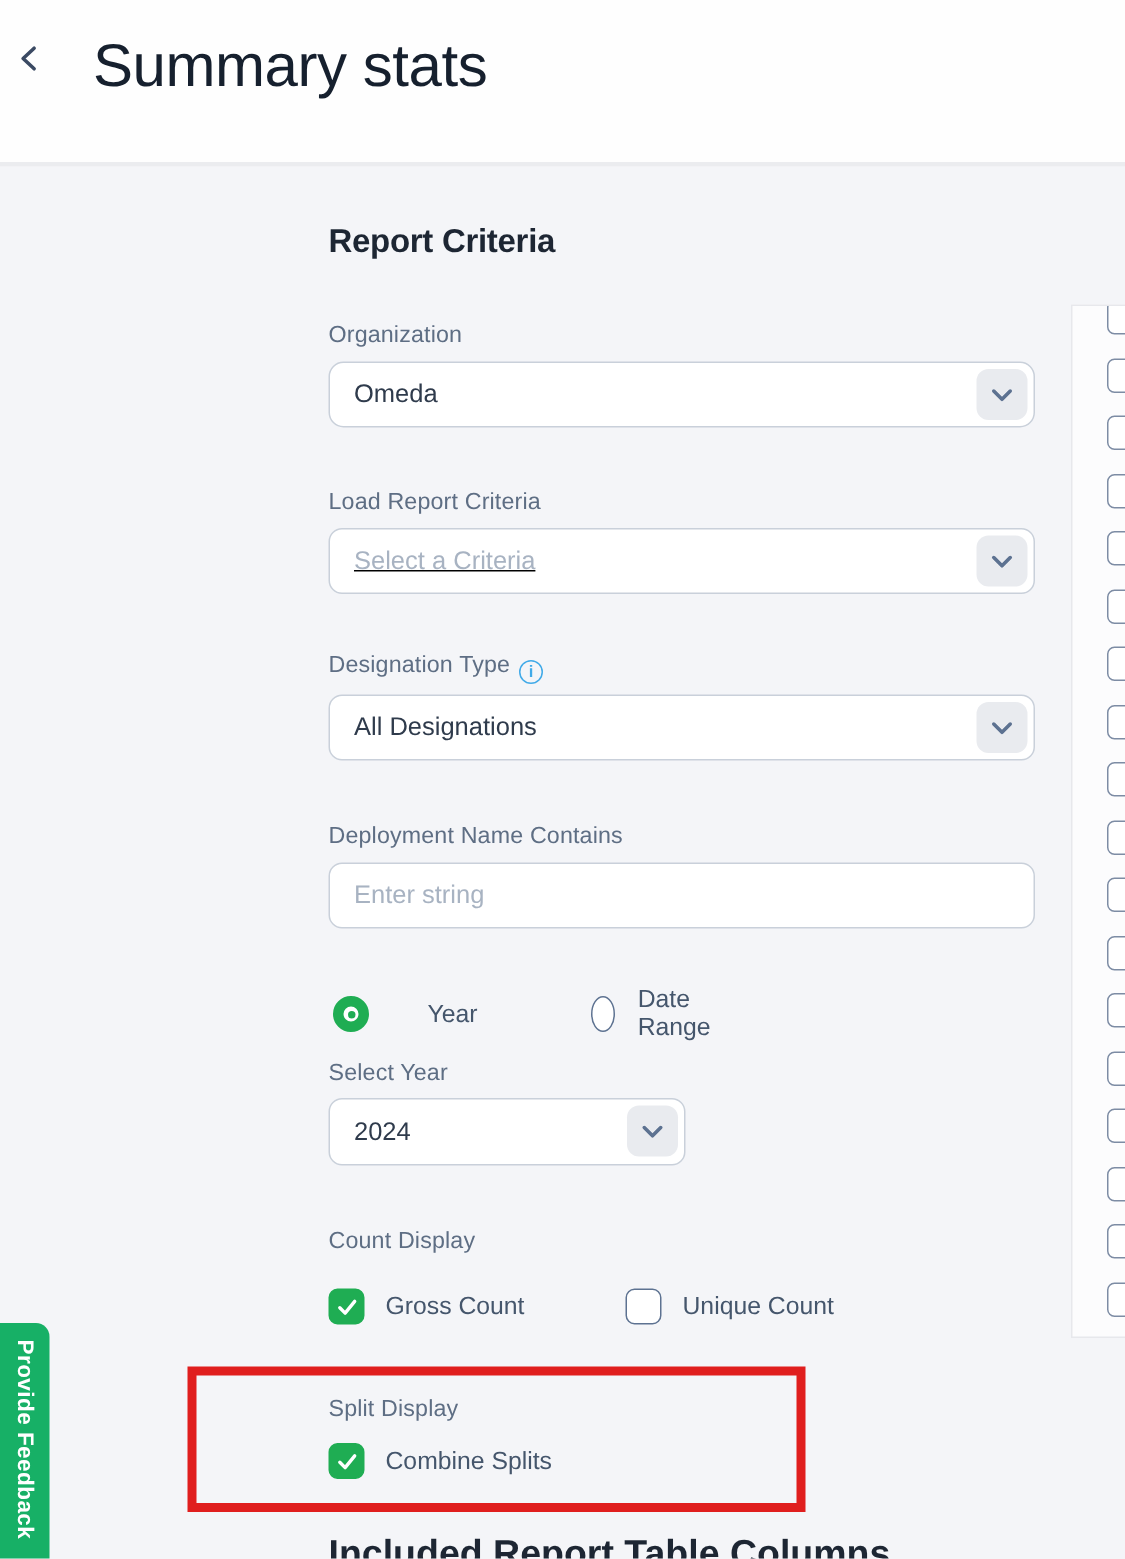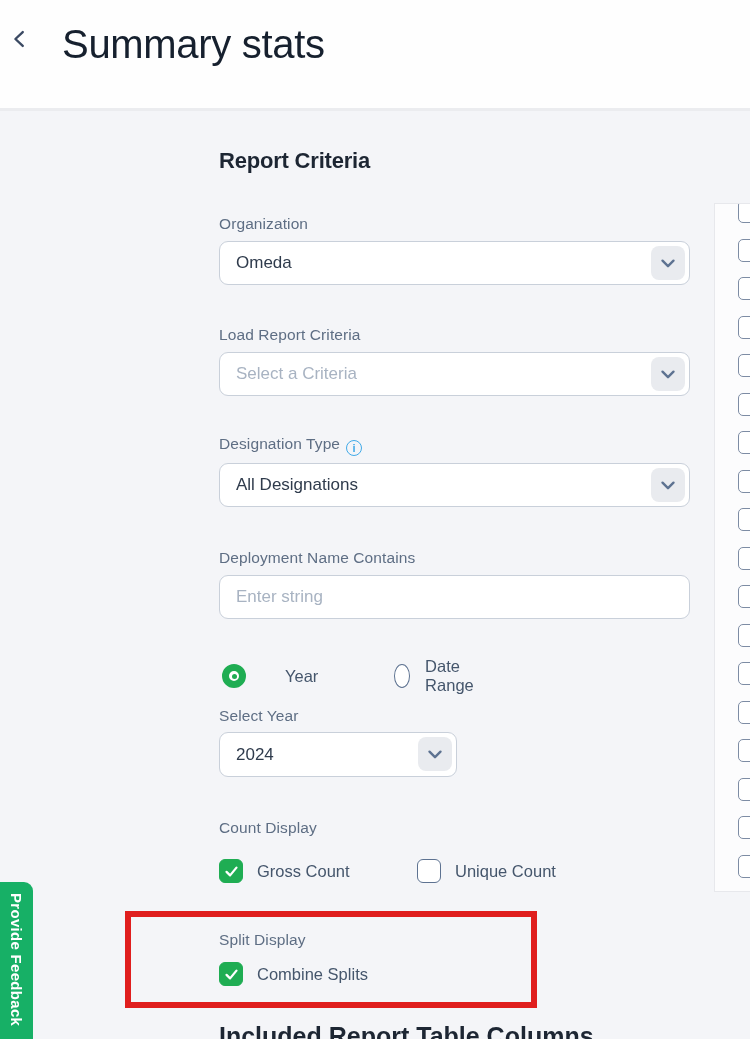--- a/index.html
+++ b/index.html
@@ -75,31 +75,31 @@
             <path d="M15 4.5l-8 7.5 8 7.5" fill="none" stroke="#3b4a63" stroke-width="2.6" stroke-linecap="round" stroke-linejoin="round"></path>
           </svg>
       </span>
     </div>
     <div class="page-title">Summary stats</div>
   </div>
 
   <div class="section-heading">Report Criteria</div>
 
   <div class="field-label" style="top:215px;">Organization</div>
-  <div class="select-box" style="top:241px;">
+  <div class="select-box" style="top:241px;border-radius:10px;">
     <span class="select-value">Omeda</span>
     <span class="select-chevron">
       <svg width="22" height="22" viewBox="0 0 24 24">
           <path d="M6 9.5l6 6 6-6" fill="none" stroke="#5d7291" stroke-width="2.6" stroke-linecap="round" stroke-linejoin="round"></path>
         </svg>
     </span>
   </div>
 
   <div class="field-label" style="top:326px;">Load Report Criteria</div>
-  <div class="select-box" style="top:352px;">
+  <div class="select-box" style="top:352px;text-decoration:underline;">
     <span class="select-value placeholder">Select a Criteria</span>
     <span class="select-chevron">
       <svg width="22" height="22" viewBox="0 0 24 24">
           <path d="M6 9.5l6 6 6-6" fill="none" stroke="#5d7291" stroke-width="2.6" stroke-linecap="round" stroke-linejoin="round"></path>
         </svg>
     </span>
   </div>
 
   <div class="field-label" style="top:435px;">
     <span>Designation Type</span><span class="info-icon">i</span>

